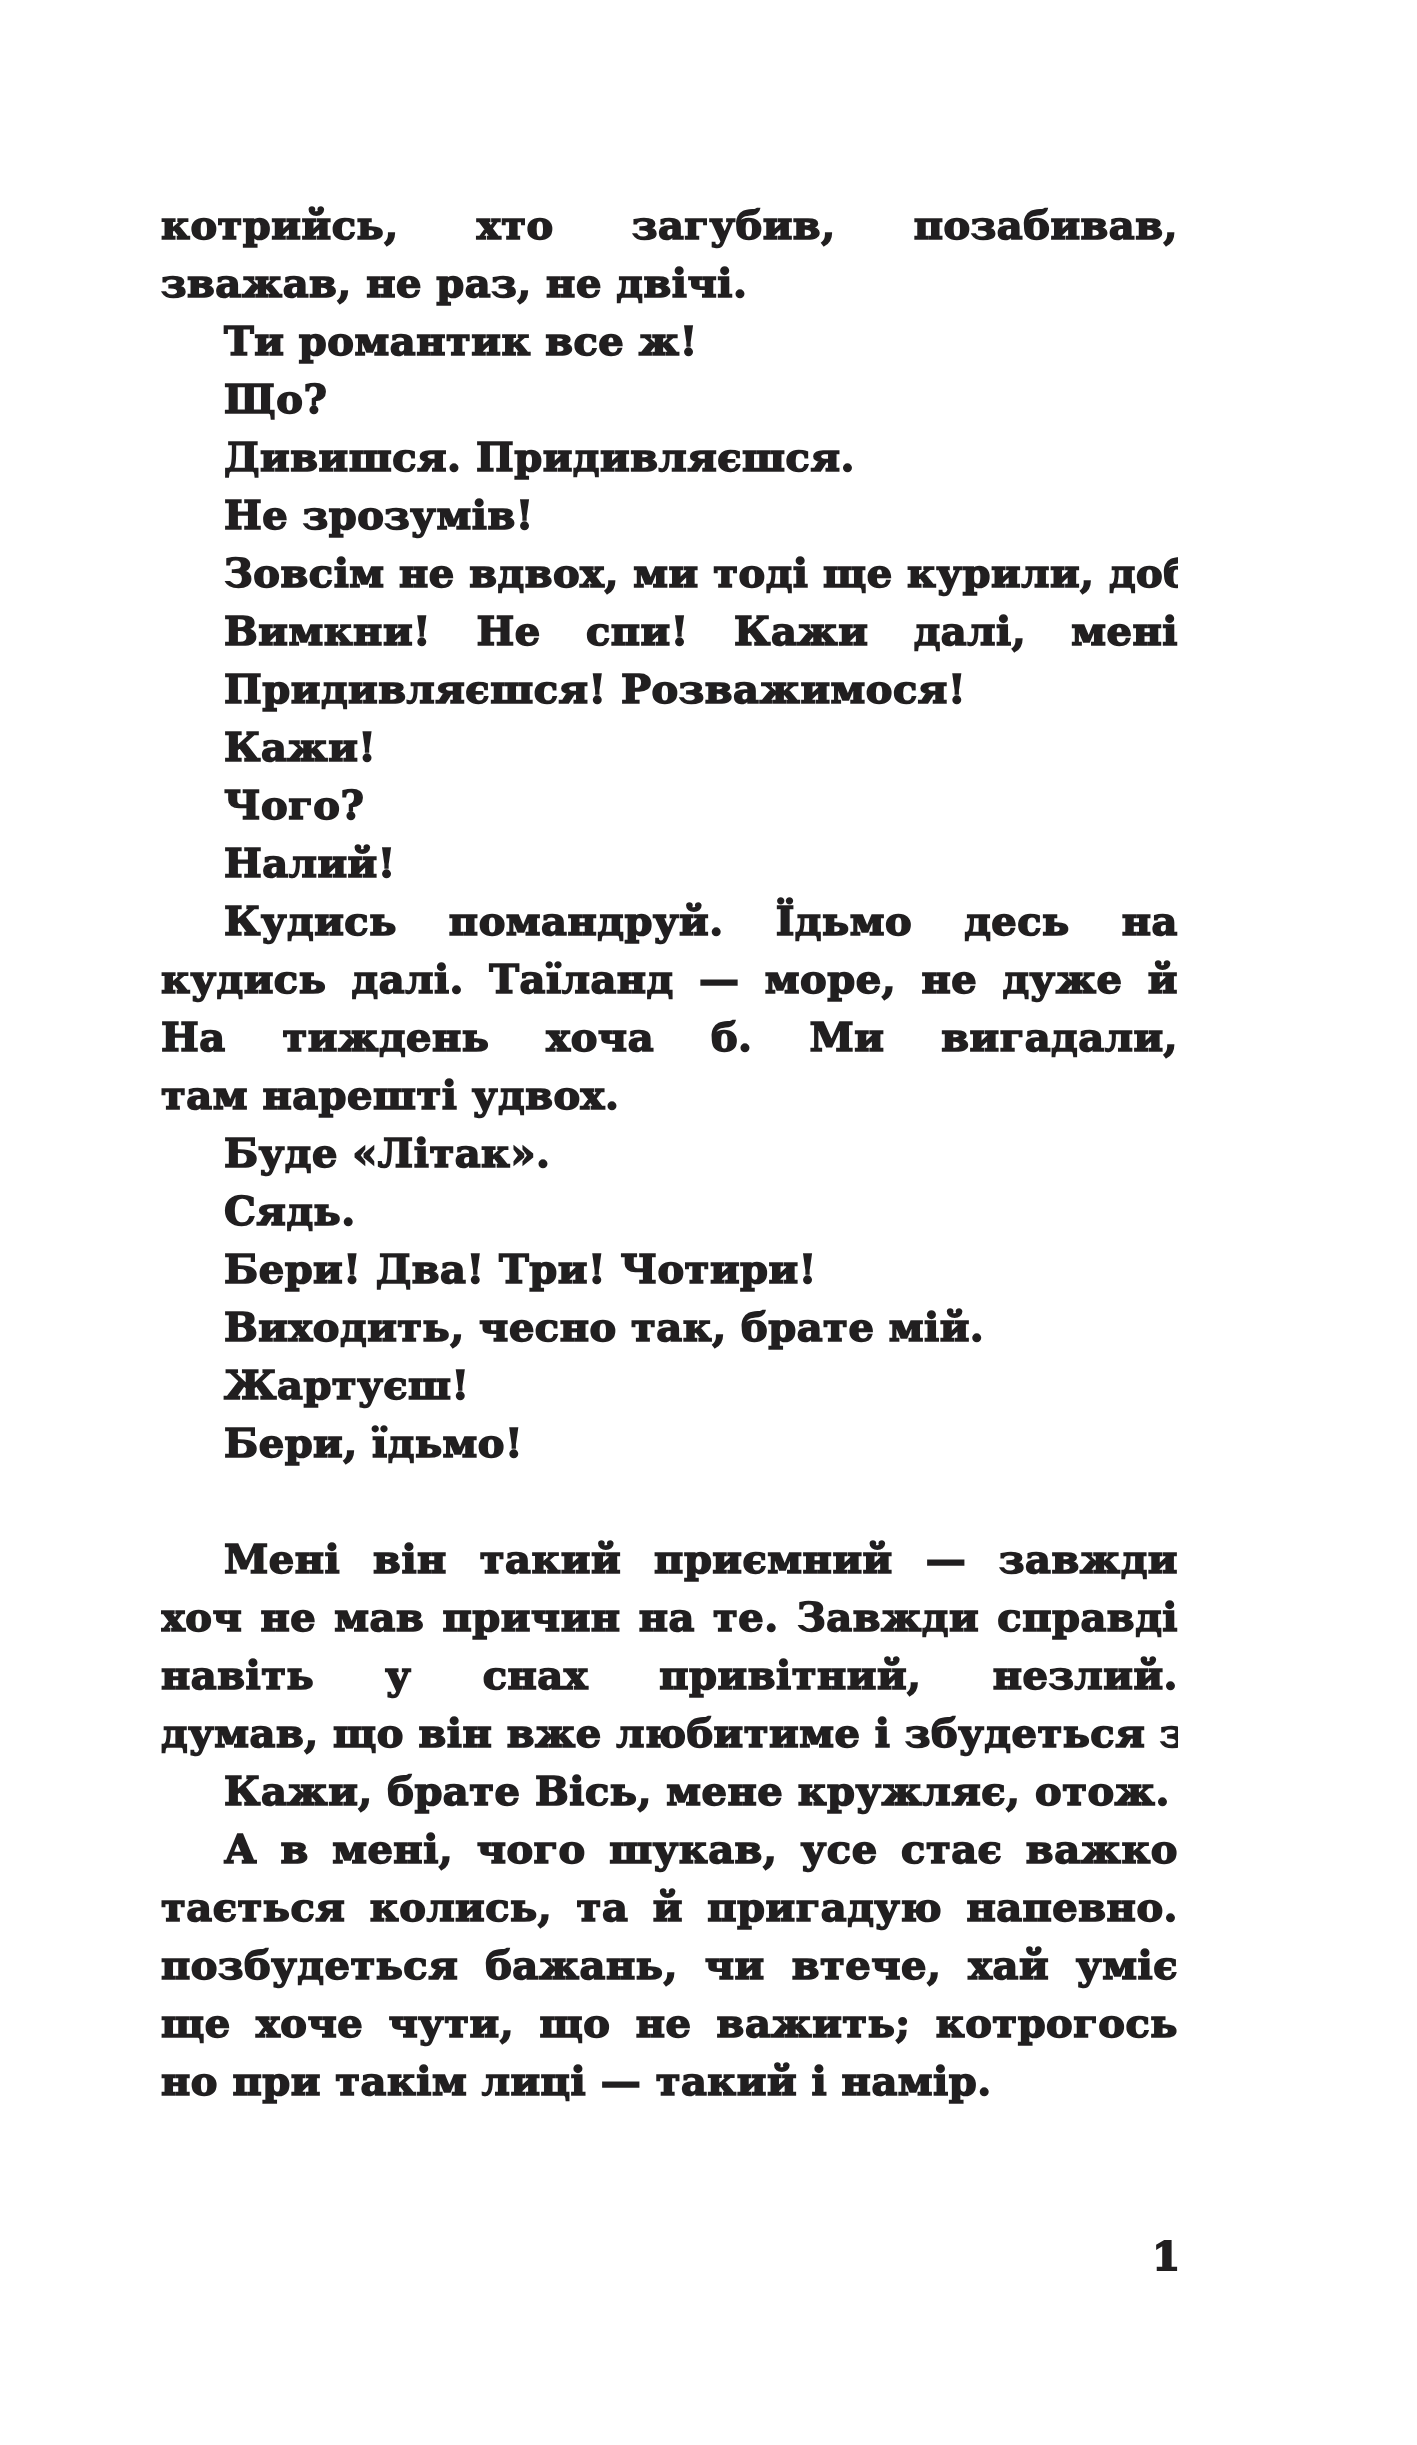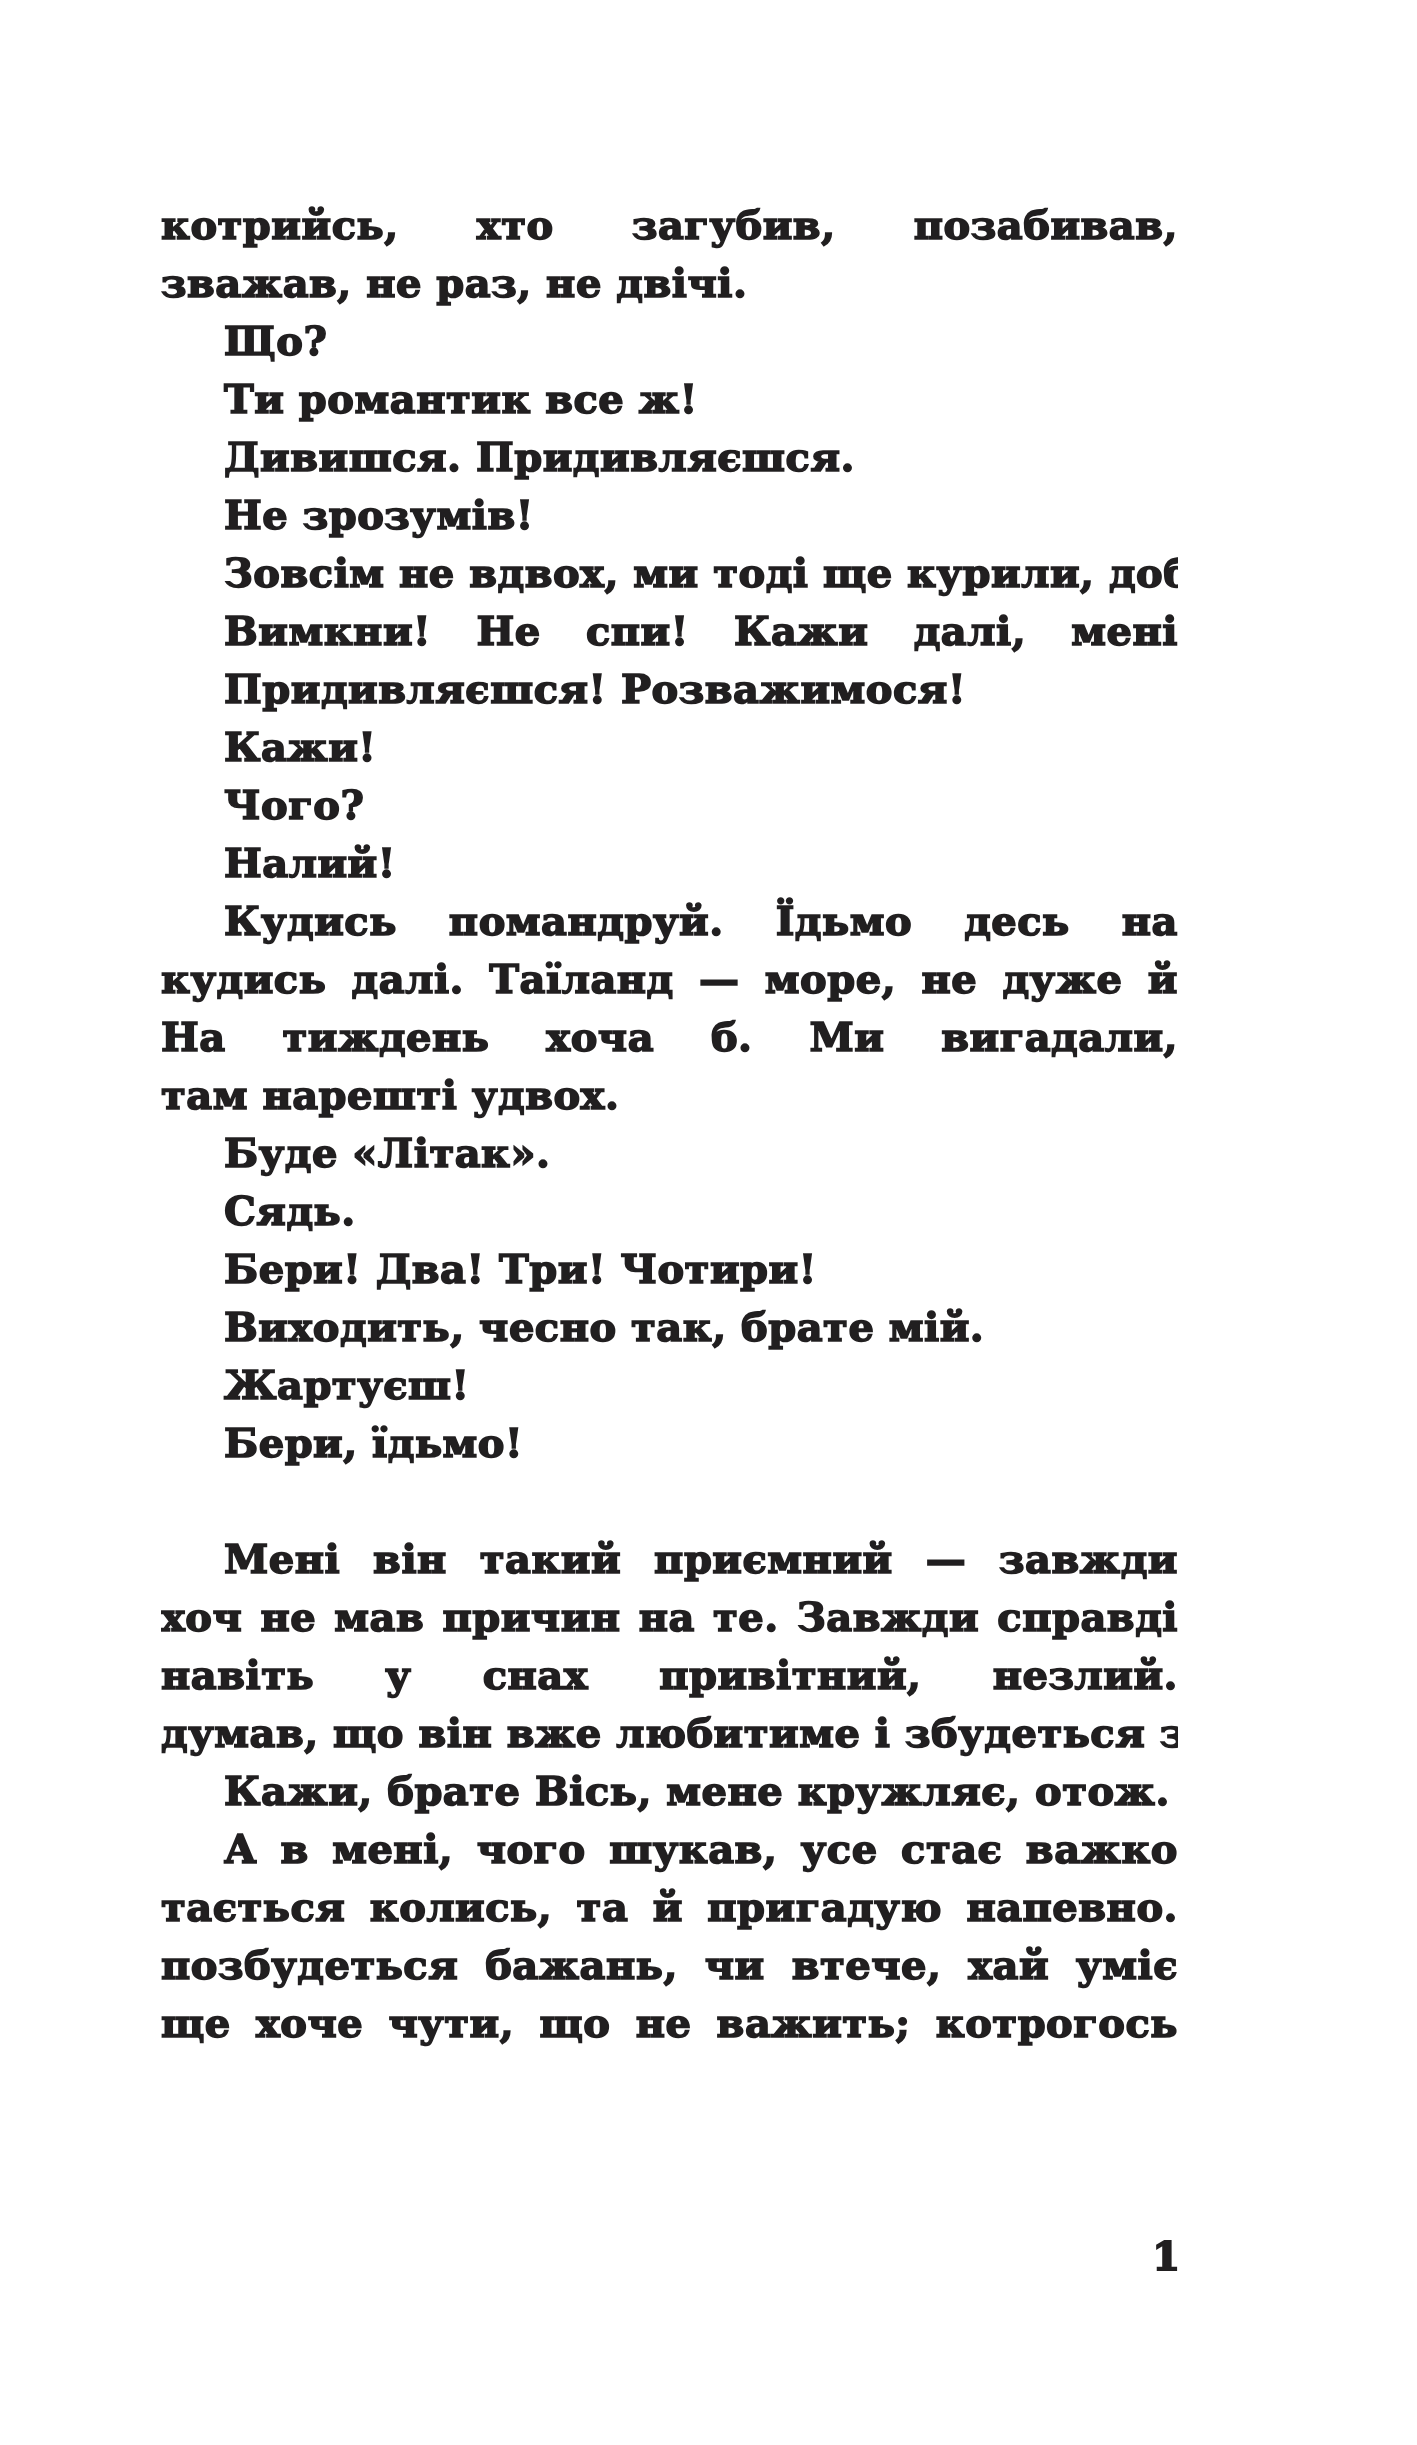--- a/index.html
+++ b/index.html
@@ -44,22 +44,22 @@
     -webkit-text-stroke:2px #211f20;
   }
 </style>
 </head>
 <body>
 
 <div class="page">
   <div class="text-block">
       <div class="ln just">котрийсь, хто загубив, позабивав, обгородив, не</div>
       <div class="ln">зважав, не раз, не двічі.</div>
+      <div class="ln indent">Ти романтик все ж!</div>
       <div class="ln indent">Що?</div>
-      <div class="ln indent">Ти романтик все ж!</div>
       <div class="ln indent">Дивишся. Придивляєшся.</div>
       <div class="ln indent">Не зрозумів!</div>
       <div class="ln indent">Зовсім не вдвох, ми тоді ще курили, добре.</div>
       <div class="ln indent just">Вимкни! Не спи! Кажи далі, мені снилось, нам</div>
       <div class="ln indent">Придивляєшся! Розважимося!</div>
       <div class="ln indent">Кажи!</div>
       <div class="ln indent">Чого?</div>
       <div class="ln indent">Налий!</div>
       <div class="ln indent just">Кудись помандруй. Їдьмо десь на південь. Не</div>
       <div class="ln just">кудись далі. Таїланд — море, не дуже й дорого,</div>
@@ -74,15 +74,16 @@
       <div class="ln blank"></div>
       <div class="ln indent just">Мені він такий приємний — завжди спокійний,</div>
       <div class="ln just">хоч не мав причин на те. Завжди справді стояв,</div>
       <div class="ln just">навіть у снах привітний, незлий. Прокидався й</div>
       <div class="ln">думав, що він вже любитиме і збудеться завтра.</div>
       <div class="ln indent">Кажи, брате Вісь, мене кружляє, отож.</div>
       <div class="ln indent just">А в мені, чого шукав, усе стає важко пам'я-</div>
       <div class="ln just">тається колись, та й пригадую напевно. Колись</div>
       <div class="ln just">позбудеться бажань, чи втече, хай уміє собі, а</div>
       <div class="ln just">ще хоче чути, що не важить; котрогось напев-</div>
+      <div class="ln">но при такім лиці — такий і намір.</div>
     </div>
   <div class="page-number">1</div>
 </div>
 
 </body></html>

